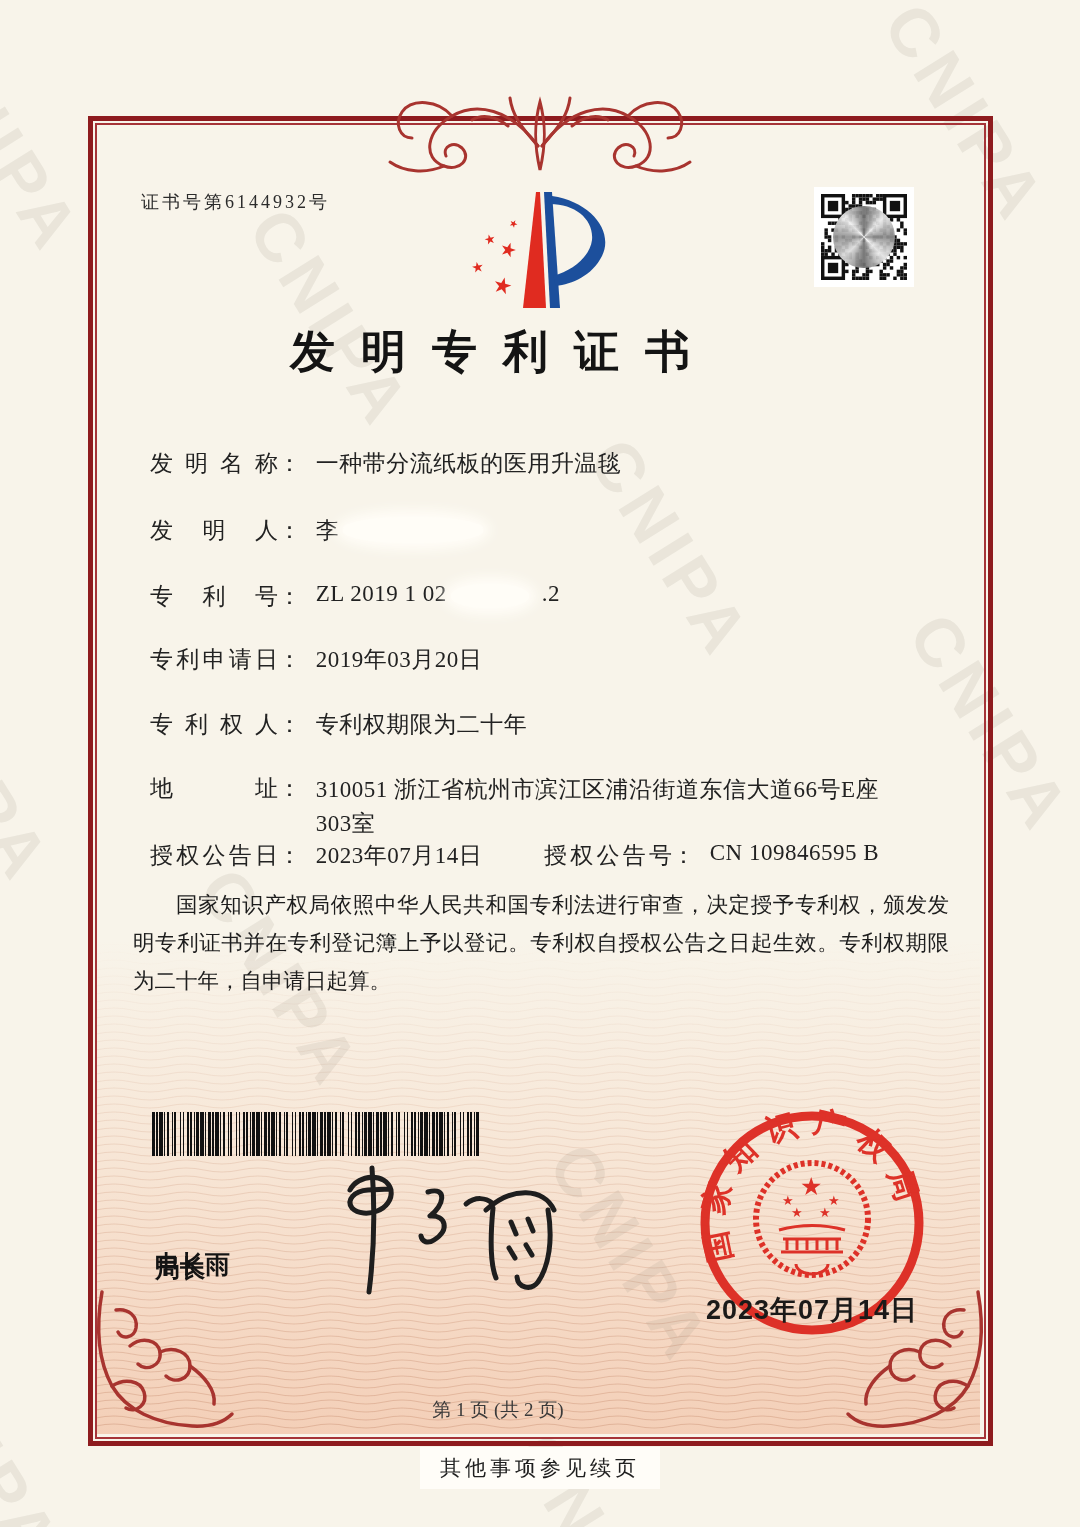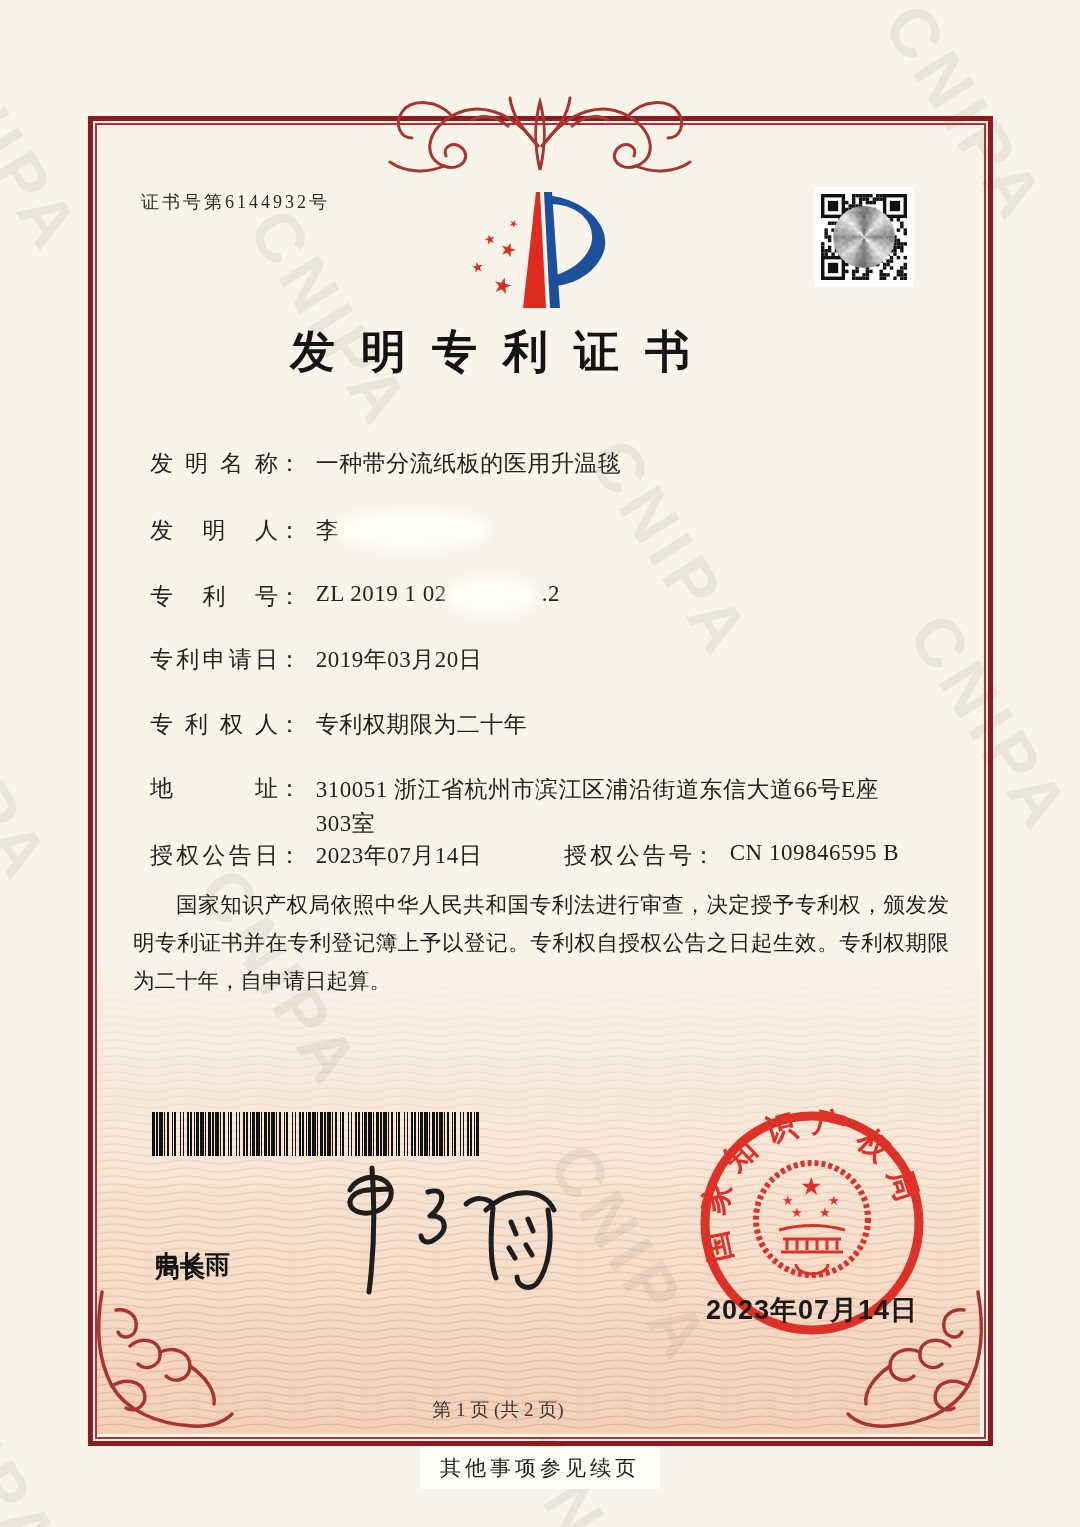--- a/index.html
+++ b/index.html
@@ -46,21 +46,21 @@
   .title{position:absolute;left:0;top:322px;width:980px;text-align:center;font-size:45px;font-weight:700;
          letter-spacing:26px;text-indent:26px;color:#141414;z-index:4;}
 
   
   .frow{position:absolute;left:150px;font-size:23px;color:#222;z-index:4;white-space:nowrap;}
   .flabel{display:inline-block;width:128px;text-align:justify;text-align-last:justify;vertical-align:top;}
   .fcolon{display:inline-block;vertical-align:top;}
   .fval{display:inline-block;margin-left:9px;vertical-align:top;letter-spacing:.5px;}
   .f0{top:448px}.f1{top:515px}.f2{top:581px}.f3{top:644px}.f4{top:709px}.f5{top:773px}.f6{top:840px}
   .addr-val{white-space:normal;width:575px;line-height:34px;}
-  .grp2{margin-left:76px;}
+  .grp2{margin-left:56px;}
   .redact{display:inline-block;background:#fffdf7;box-shadow:0 0 12px 7px #fffdf7;border-radius:45%;
           vertical-align:middle;margin:0 4px;}
   .redact-name{width:140px;height:26px;}
   .redact-no{width:78px;height:24px;}
 
   
   .para{position:absolute;left:133px;width:816px;font-size:21.5px;line-height:38px;color:#1d1d1d;
         text-align:justify;text-indent:2em;z-index:4;}
   .p1{top:886px}.p2{top:990px}
 

